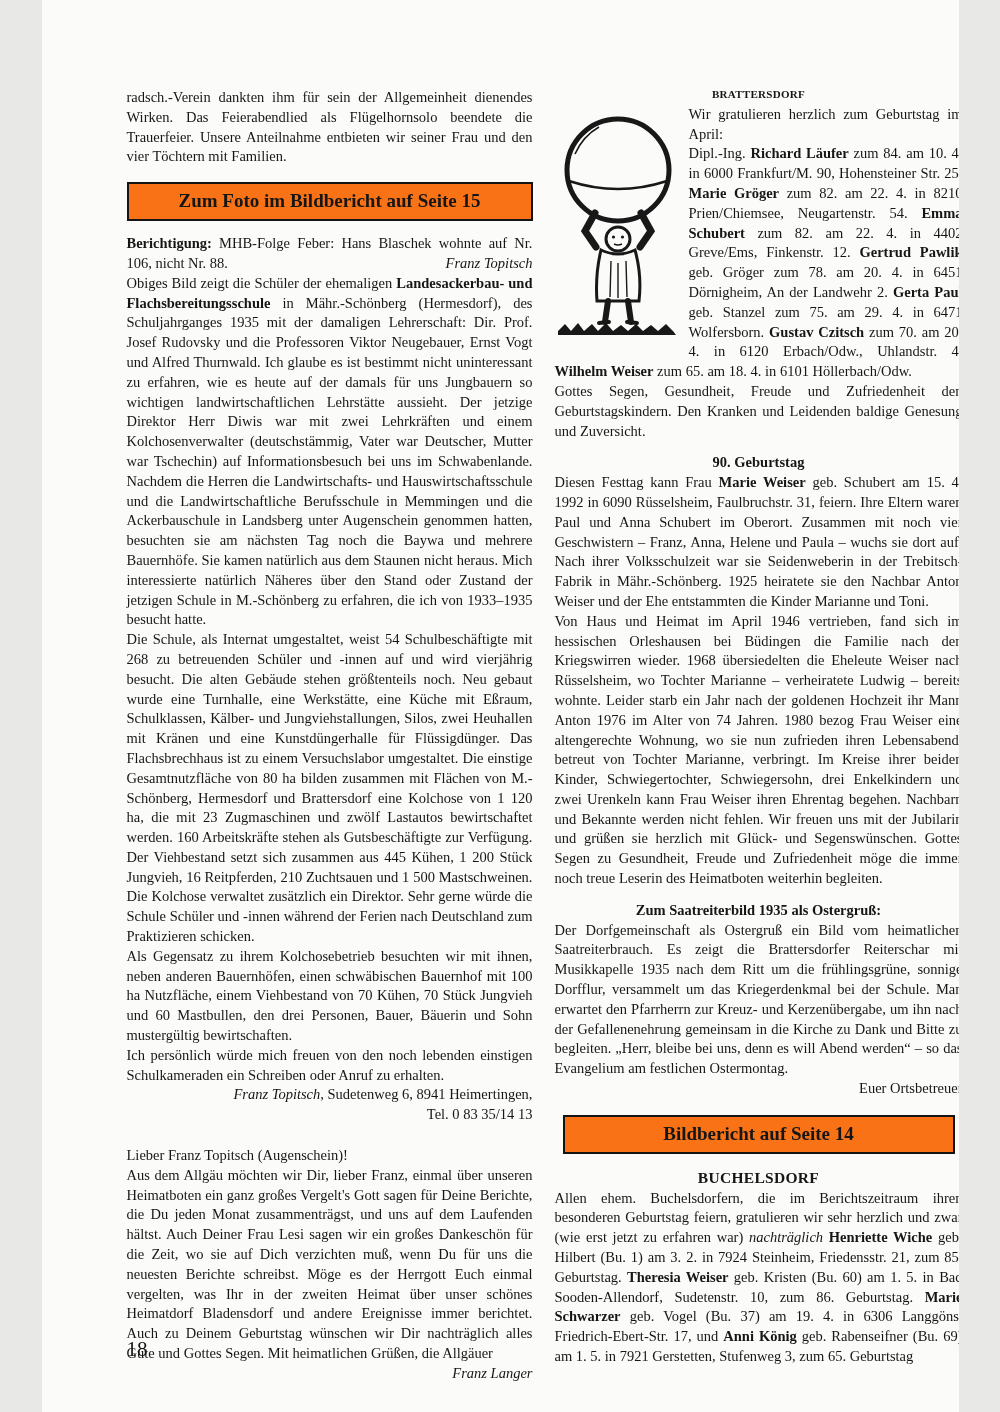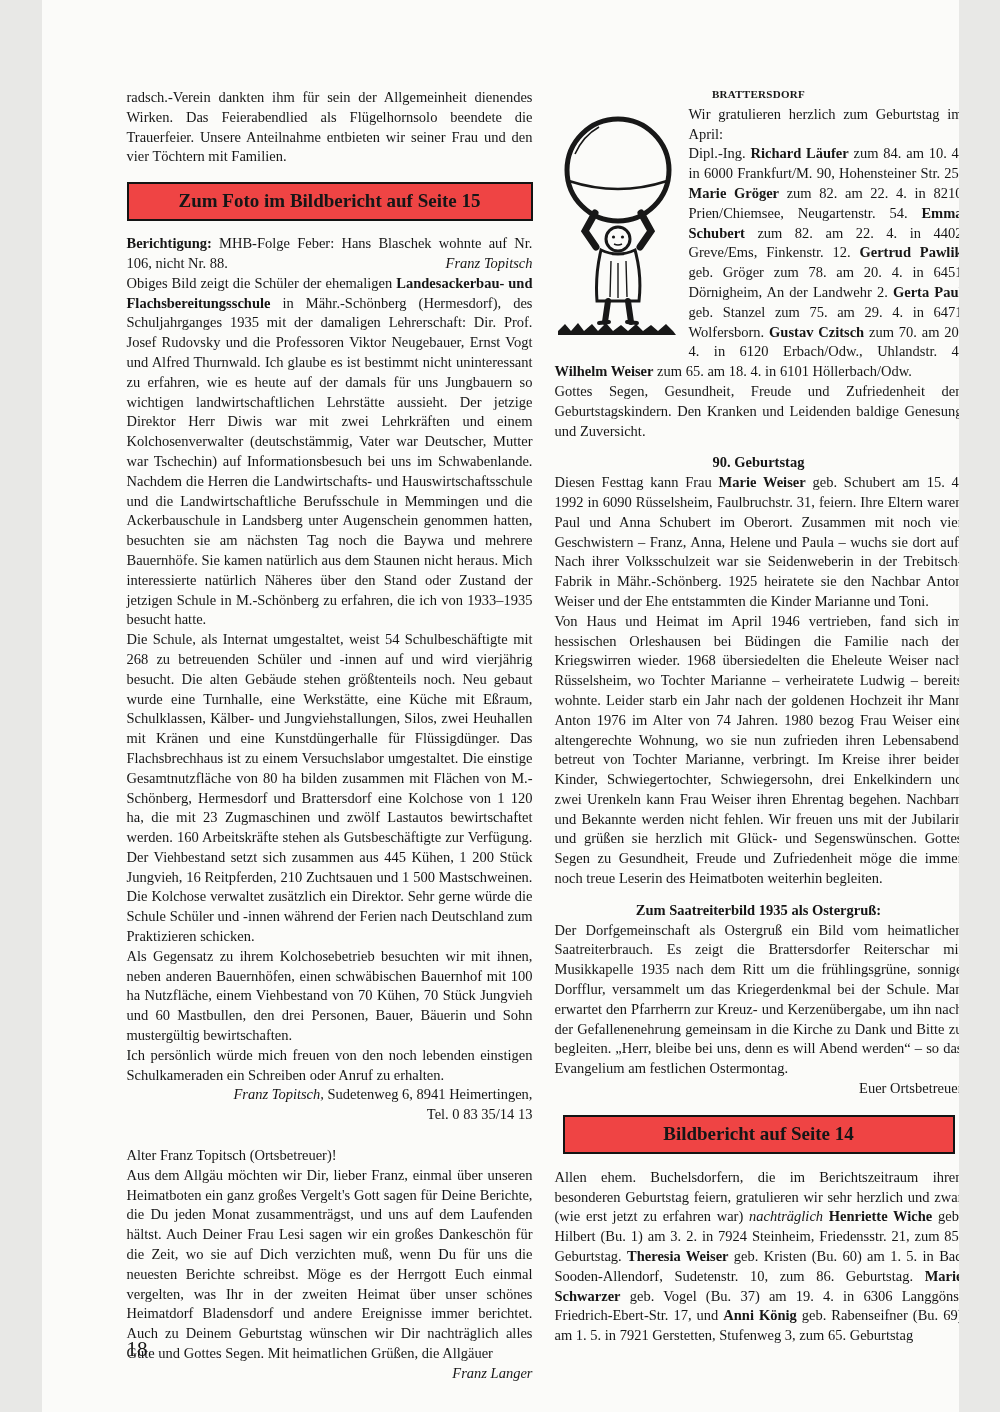--- a/index.html
+++ b/index.html
@@ -20,21 +20,21 @@
   p { margin:0; text-align:justify; }
   .right-al { text-align:right; }
   .hbox {
     border:2.5px solid #141414;
     text-align:center;
     font-weight:bold;
     font-size:19px;
     line-height:22px;
     padding:6px 4px 7px;
     margin:14px 0 13px;
-    background:#ef4444;
+    background:#f97316;
   }
   .hbox2 { margin:15px 0 13px; }
   .sect-head { font-weight:bold; text-align:center; font-size:15.5px; letter-spacing:.3px; margin:0 0 1px 0; }
   .sub-head { font-weight:bold; margin-top:12px; text-align:center; }
   .gap-lg { margin-top:21px; }
   .sig-right { float:right; font-style:italic; }
   .figure-float {
     float:left;
     width:126px; height:232px;
     margin:4px 8px 2px 0;
@@ -70,21 +70,21 @@
 
     <p><span>Die Schule, als Internat umgestaltet, weist 54 Schulbeschäftigte mit 268 zu betreuenden Schüler und -innen auf und wird vierjährig besucht. Die alten Gebäude stehen größtenteils noch. Neu gebaut wurde eine Turnhalle, eine Werkstätte, eine Küche mit Eßraum, Schulklassen, Kälber- und Jungviehstallungen, Silos, zwei Heuhallen mit Kränen und eine Kunstdüngerhalle für Flüssigdünger. Das Flachsbrechhaus ist zu einem Versuchslabor umgestaltet. Die einstige Gesamtnutzfläche von 80 ha bilden zusammen mit Flächen von M.-Schönberg, Hermesdorf und Brattersdorf eine Kolchose von 1 120 ha, die mit 23 Zugmaschinen und zwölf Lastautos bewirtschaftet werden. 160 Arbeitskräfte stehen als Gutsbeschäftigte zur Verfügung. Der Viehbestand setzt sich zusammen aus 445 Kühen, 1 200 Stück Jungvieh, 16 Reitpferden, 210 Zuchtsauen und 1 500 Mastschweinen. Die Kolchose verwaltet zusätzlich ein Direktor. Sehr gerne würde die Schule Schüler und -innen während der Ferien nach Deutschland zum Praktizieren schicken.</span></p>
 
     <p><span>Als Gegensatz zu ihrem Kolchosebetrieb besuchten wir mit ihnen, neben anderen Bauernhöfen, einen schwäbischen Bauernhof mit 100 ha Nutzfläche, einem Viehbestand von 70 Kühen, 70 Stück Jungvieh und 60 Mastbullen, den drei Personen, Bauer, Bäuerin und Sohn mustergültig bewirtschaften.</span></p>
 
     <p><span>Ich persönlich würde mich freuen von den noch lebenden einstigen Schulkameraden ein Schreiben oder Anruf zu erhalten.</span></p>
 
     <p class="right-al"><span style="font-style: italic;">Franz Topitsch,</span><span> Sudetenweg 6, 8941 Heimertingen,</span></p>
     <p class="right-al">Tel. 0 83 35/14 13</p>
 
-    <p class="gap-lg" style="text-align:left;">Alter Franz Topitsch (Ortsbetreuer)!</p>
+    <p class="gap-lg" style="text-align:left;">Lieber Franz Topitsch (Augenschein)!</p>
 
     <p>
       <span><span>Aus dem Allgäu möchten wir Dir, lieber Franz, einmal über unseren Heimatboten ein ganz großes Vergelt's Gott sagen für Deine Berichte, die Du jeden Monat zusammenträgst, und uns auf dem Laufenden hältst. Auch Deiner Frau Lesi sagen wir ein großes Dankeschön für die Zeit, wo sie auf Dich verzichten muß, wenn Du für uns die neuesten Berichte schreibst. Möge es der Herrgott Euch einmal vergelten, was Ihr in der zweiten Heimat über unser schönes Heimatdorf Bladensdorf und andere Ereignisse immer berichtet. Auch zu Deinem Geburtstag wünschen wir Dir nachträglich alles Gute und Gottes Segen. Mit heimatlichen Grüßen, die Allgäuer</span></span>
       <span class="sig-right">Franz Langer</span>
     </p>
 
   </div>
 
   <div class="col col-right">
 
@@ -124,20 +124,21 @@
     <p><span>Von Haus und Heimat im April 1946 vertrieben, fand sich im hessischen Orleshausen bei Büdingen die Familie nach den Kriegswirren wieder. 1968 übersiedelten die Eheleute Weiser nach Rüsselsheim, wo Tochter Marianne – verheiratete Ludwig – bereits wohnte. Leider starb ein Jahr nach der goldenen Hochzeit ihr Mann Anton 1976 im Alter von 74 Jahren. 1980 bezog Frau Weiser eine altengerechte Wohnung, wo sie nun zufrieden ihren Lebensabend, betreut von Tochter Marianne, verbringt. Im Kreise ihrer beiden Kinder, Schwiegertochter, Schwiegersohn, drei Enkelkindern und zwei Urenkeln kann Frau Weiser ihren Ehrentag begehen. Nachbarn und Bekannte werden nicht fehlen. Wir freuen uns mit der Jubilarin und grüßen sie herzlich mit Glück- und Segenswünschen. Gottes Segen zu Gesundheit, Freude und Zufriedenheit möge die immer noch treue Leserin des Heimatboten weiterhin begleiten.</span></p>
 
     <p class="sub-head">Zum Saatreiterbild 1935 als Ostergruß:</p>
     <p><span>Der Dorfgemeinschaft als Ostergruß ein Bild vom heimatlichen Saatreiterbrauch. Es zeigt die Brattersdorfer Reiterschar mit Musikkapelle 1935 nach dem Ritt um die frühlingsgrüne, sonnige Dorfflur, versammelt um das Kriegerdenkmal bei der Schule. Man erwartet den Pfarrherrn zur Kreuz- und Kerzenübergabe, um ihn nach der Gefallenenehrung gemeinsam in die Kirche zu Dank und Bitte zu begleiten. „Herr, bleibe bei uns, denn es will Abend werden“ – so das Evangelium am festlichen Ostermontag.</span></p>
     <p class="right-al"><span>Euer </span><span style="">Ortsbetreuer</span></p>
 
     <div class="hbox" style="margin:16px 8px 14px;">
       <span>Bildbericht auf Seite 14</span>
     </div>
 
+    <h3 class="sect-head" style="margin:0 0 1px 0; font-size:15.5px;">BUCHELSDORF</h3>
     <p><span>Allen ehem. Buchelsdorfern, die im Berichtszeitraum ihren besonderen Geburtstag feiern, gratulieren wir sehr herzlich und zwar (wie erst jetzt zu erfahren war) </span><span style="font-style: italic;">nachträglich</span><span> </span><span style="font-weight: bold;">Henriette Wiche</span><span> geb. Hilbert (Bu. 1) am 3. 2. in 7924 Steinheim, Friedensstr. 21, zum 85. Geburtstag. </span><span style="font-weight: bold;">Theresia Weiser</span><span> geb. Kristen (Bu. 60) am 1. 5. in Bad Sooden-Allendorf, Sudetenstr. 10, zum 86. Geburtstag. </span><span style="font-weight: bold;">Marie Schwarzer</span><span> geb. Vogel (Bu. 37) am 19. 4. in 6306 Langgöns, Friedrich-Ebert-Str. 17, und </span><span style="font-weight: bold;">Anni König</span><span> geb. Rabenseifner (Bu. 69) am 1. 5. in 7921 Gerstetten, Stufenweg 3, zum 65. Geburtstag</span></p>
 
   </div>
 
   <div class="pagenum">18</div>
   <div class="scan-line"></div>
   <div class="scan-smudge"></div>
 
 </div>
 

